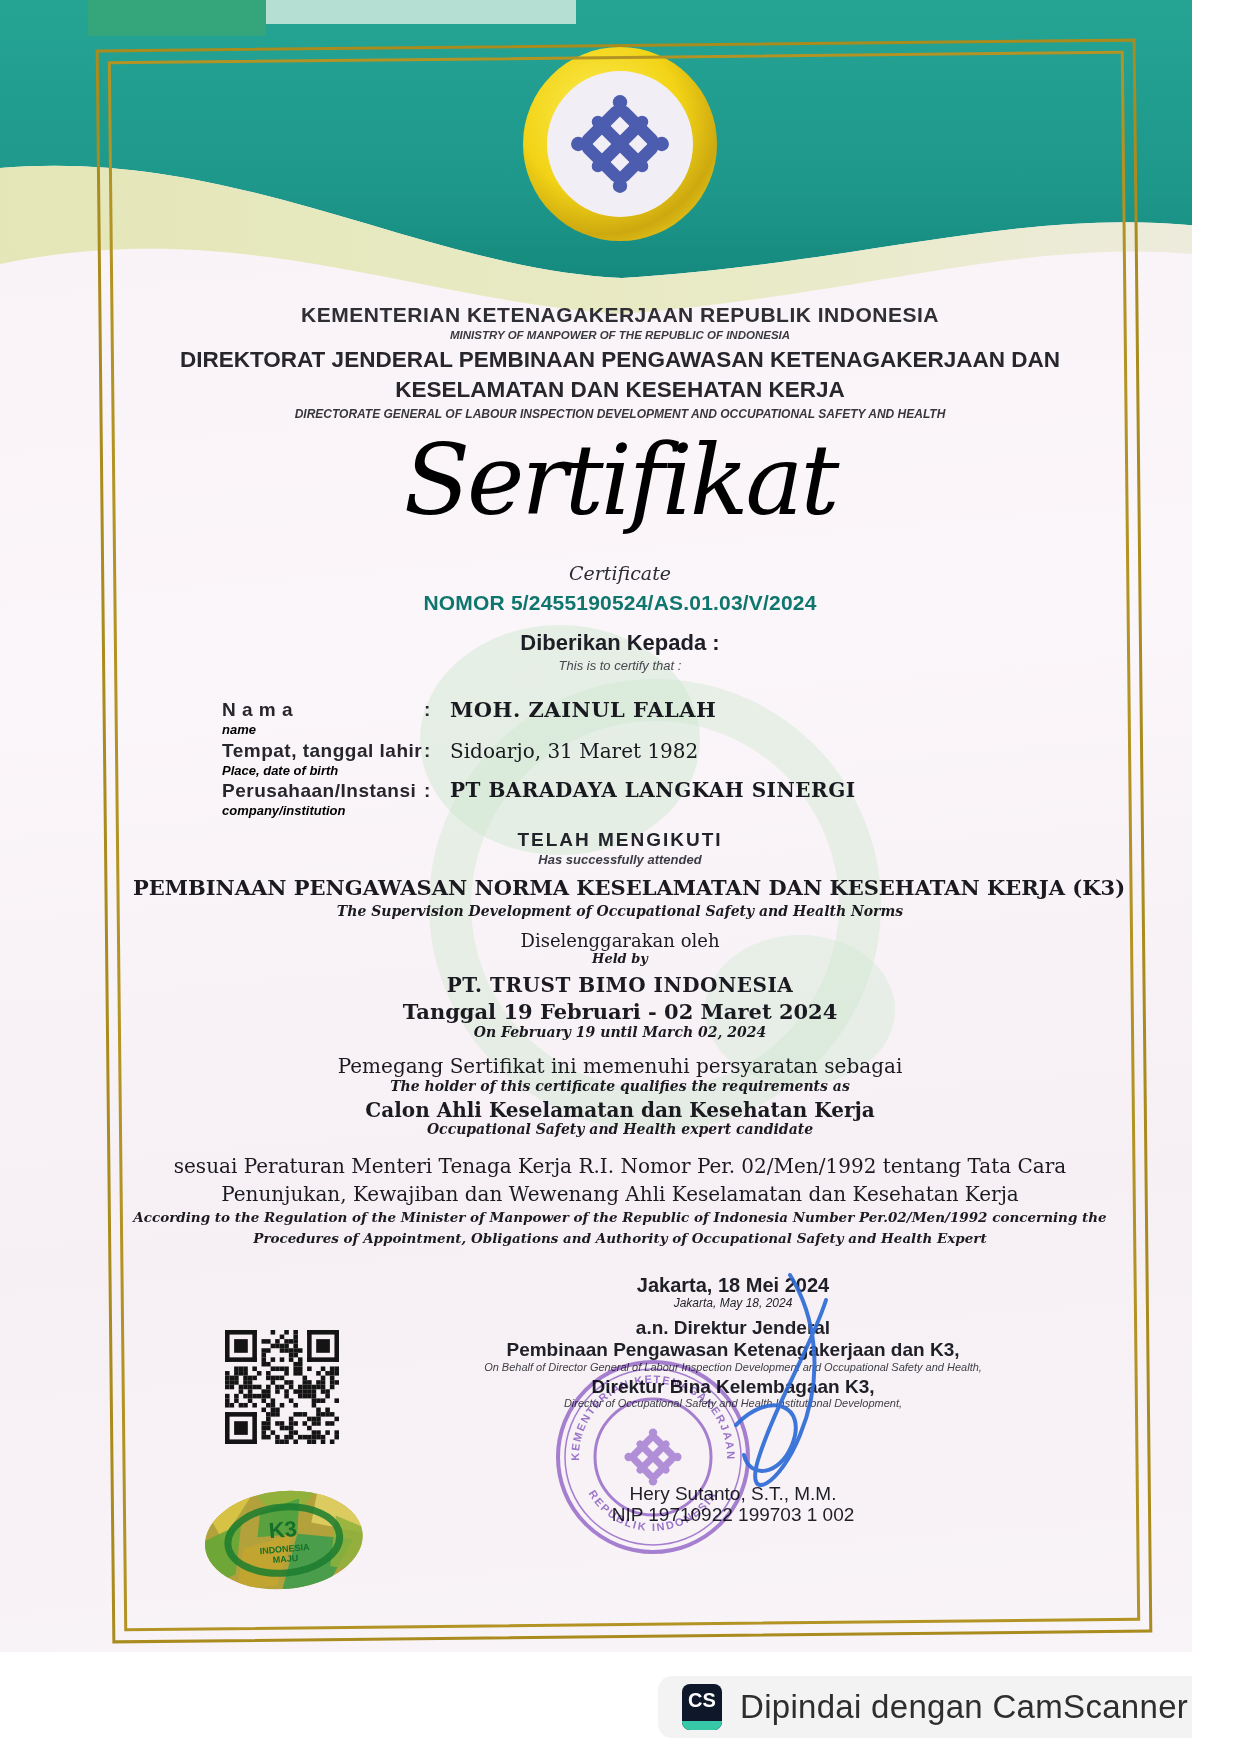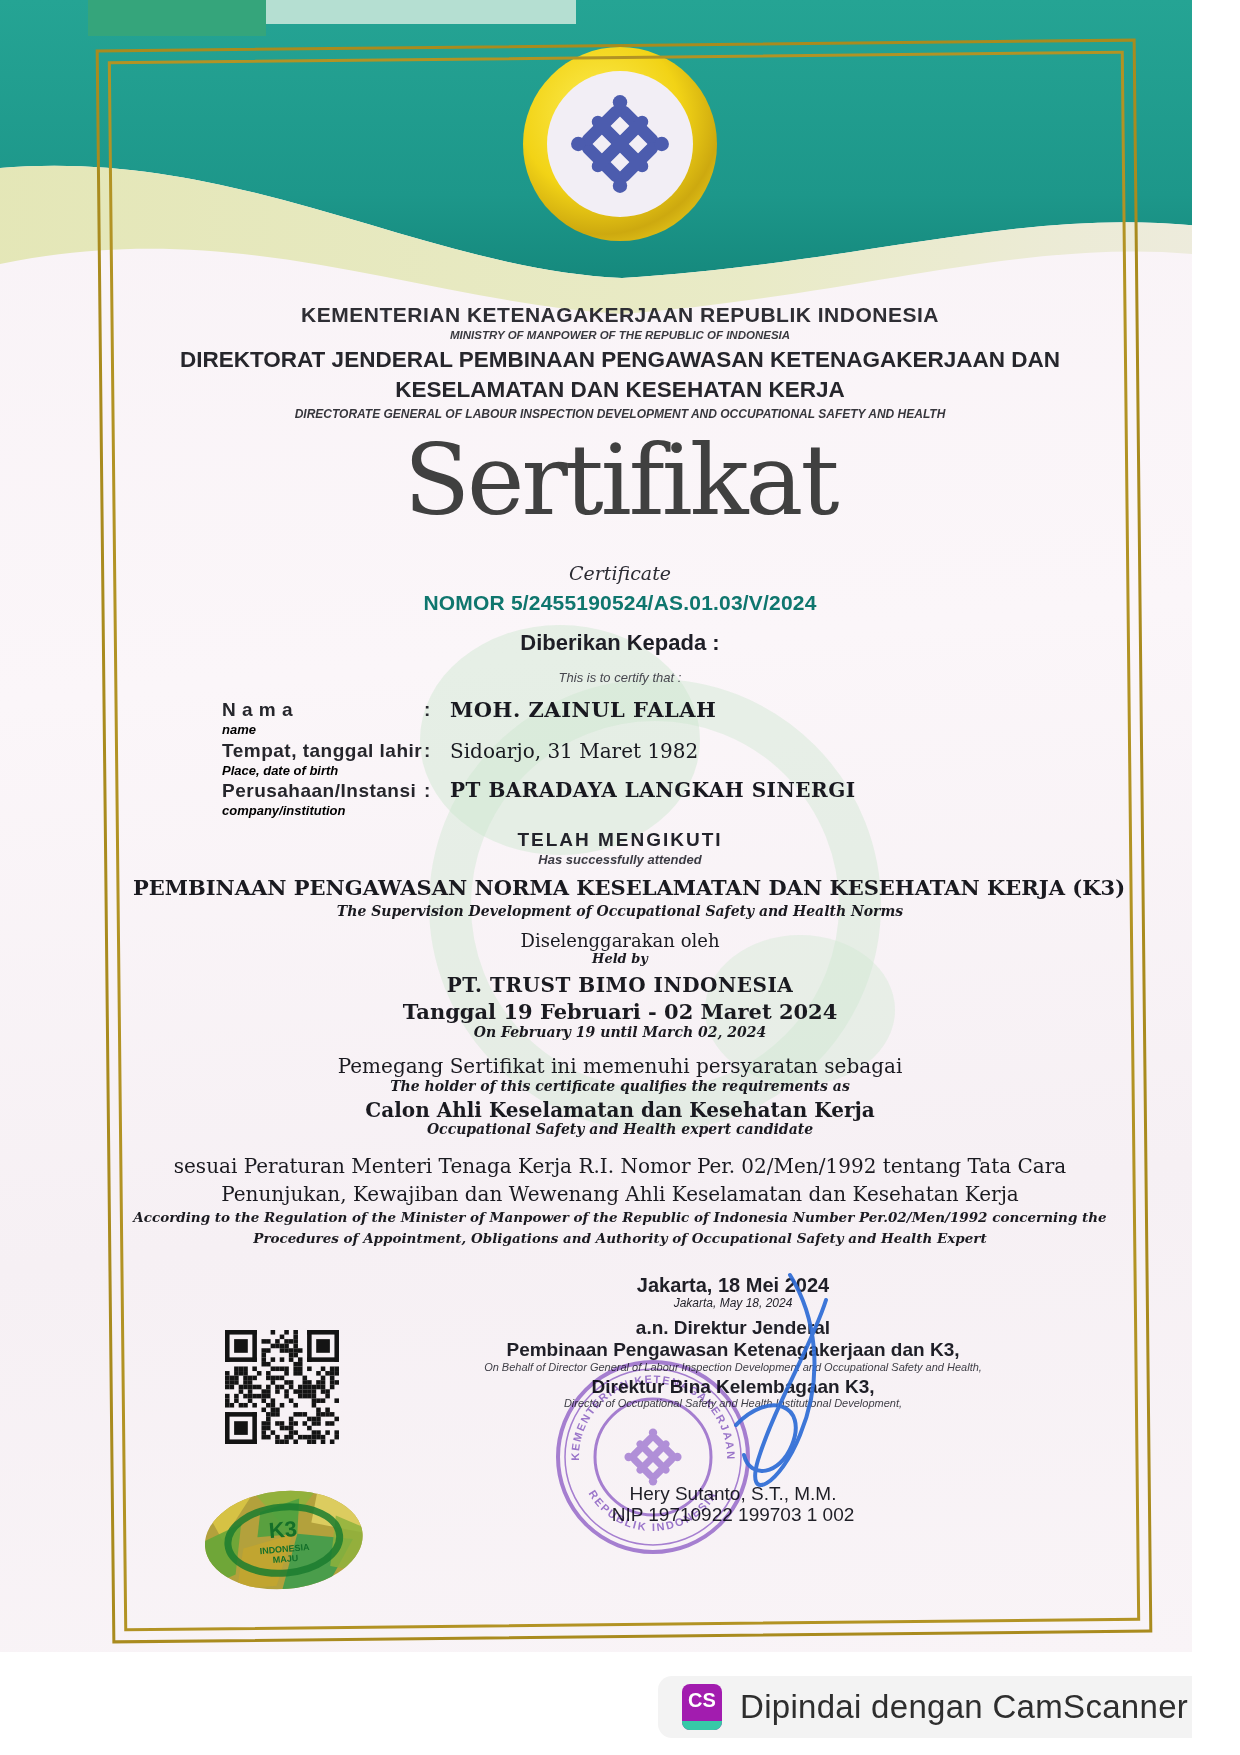--- a/index.html
+++ b/index.html
@@ -13,26 +13,26 @@
          border:3px solid #a98b1e;transform:rotate(-0.6deg);pointer-events:none;}
   .frame-inner{position:absolute;left:9px;top:9px;right:9px;bottom:9px;border:3px solid #b29324;}
   .logo-wrap{position:absolute;left:508px;top:32px;z-index:5;}
   .content{position:absolute;left:0;top:0;width:1240px;height:1755px;z-index:4;}
   .line{position:absolute;left:0;width:1240px;text-align:center;color:#23232b;}
   .h-ministry{top:303px;font-size:21px;font-weight:bold;letter-spacing:.5px;color:#2e2e34;}
   .h-ministry-en{top:329px;font-size:11.5px;font-style:italic;font-weight:bold;color:#3a3a40;}
   .h-dir1{top:347px;font-size:22.5px;font-weight:bold;color:#26262c;}
   .h-dir2{top:377px;font-size:22.5px;font-weight:bold;color:#26262c;}
   .h-dir-en{top:407px;font-size:12px;font-weight:bold;font-style:italic;color:#36363c;}
-  .t-script{top:424px;font-family:"DejaVu Serif",serif;font-size:97px;
-            color:#404040;letter-spacing:-3px;}
+  .t-script{top:424px;font-family:"DejaVu Serif",serif;font-style:italic;font-size:97px;
+            color:#000000;letter-spacing:-3px;}
   .t-cert{top:562px;font-family:"DejaVu Serif",serif;font-style:italic;font-size:19px;color:#2c2c34;}
   .t-nomor{top:591px;font-size:21px;font-weight:bold;letter-spacing:.2px;color:#0f766e;}
   .t-kepada{top:630px;font-size:22px;font-weight:bold;color:#1e1e26;}
-  .t-certify{top:658px;font-size:13px;font-style:italic;color:#46464e;margin-top:12px;}
+  .t-certify{top:658px;font-size:13px;font-style:italic;color:#46464e;}
   .flabel{position:absolute;font-size:19px;font-weight:bold;color:#26262c;letter-spacing:.5px;}
   .fsub{position:absolute;font-size:13px;font-style:italic;font-weight:bold;color:#000000;}
   .fcolon{position:absolute;left:424px;font-size:19px;font-weight:bold;color:#26262c;}
   .fval{position:absolute;left:450px;font-family:"DejaVu Serif",serif;color:#191920;}
   .serif{font-family:"DejaVu Serif",serif;color:#1a1a20;}
   .telah{top:829px;font-size:19px;font-weight:bold;letter-spacing:2px;}
   .attended{top:852px;font-size:13px;font-style:italic;font-weight:bold;color:#3c3c44;}
   .course{top:875px;font-size:21px;font-weight:bold;padding-left:9px;}
   .course-en{top:903px;font-size:14px;font-weight:bold;font-style:italic;}
   .held{top:930px;font-size:18px;}
@@ -57,21 +57,21 @@
   .s-dir{top:1376px;font-size:19px;font-weight:bold;}
   .s-dir-en{top:1397px;font-size:11px;font-style:italic;color:#3e3e46;}
   .s-name{top:1483px;font-size:19px;font-weight:normal;}
   .s-nip{top:1504px;font-size:19px;}
   .qr{position:absolute;left:225px;top:1330px;z-index:4;}
   .holo{position:absolute;left:203px;top:1490px;z-index:4;transform:rotate(-5deg);}
   .stamp{position:absolute;left:548px;top:1352px;z-index:5;mix-blend-mode:multiply;}
   .signature{position:absolute;left:640px;top:1255px;z-index:5;}
   .cam-badge{position:absolute;left:658px;top:1676px;width:552px;height:62px;z-index:7;
              background:#f3f3f3;border-radius:14px;display:flex;align-items:center;padding-left:24px;box-sizing:border-box;}
-  .cs-icon{width:40px;height:46px;border-radius:8px;background:#a21caf;position:relative;flex:0 0 auto;}
+  .cs-icon{width:40px;height:46px;border-radius:8px;background:#0f172a;position:relative;flex:0 0 auto;}
   .cs-strip{position:absolute;bottom:0;left:0;right:0;height:9px;background:#37c9a7;border-radius:0 0 8px 8px;}
   .cs-label{position:absolute;left:0;right:0;top:5px;text-align:center;color:#ffffff;font-weight:bold;font-size:20px;}
   .cam-text{font-size:33px;color:#2e2e2e;margin-left:18px;letter-spacing:.3px;white-space:nowrap;}
 </style>
 </head>
 <body>
 
 <svg width="0" height="0" style="position:absolute" aria-hidden="true">
   <defs>
     <g id="knot">

